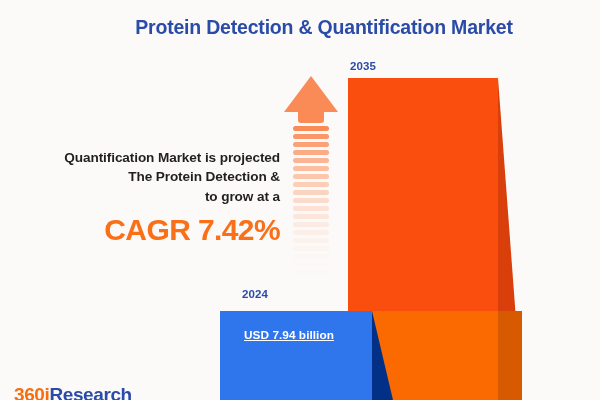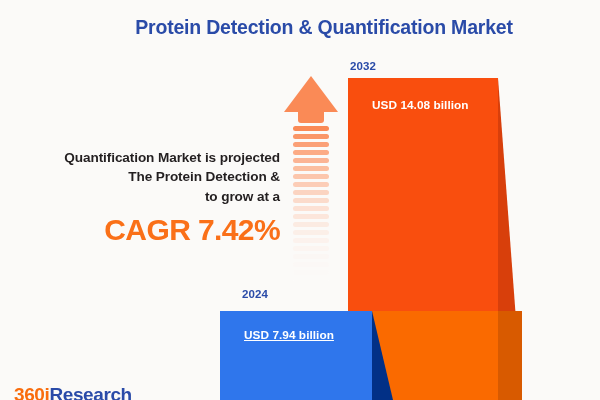--- a/index.html
+++ b/index.html
@@ -262,23 +262,22 @@
   </div>
 
   <div class="base-band"></div>
   <div class="base-band-side"></div>
 
   <div class="bar" id="bar-2024">
     <div class="bar-face"></div>
     <div class="bar-side"></div>
   </div>
 
-  <div class="year-label" id="year-2032">2032</div>
+  <div class="year-label" id="year-2032">2035</div>
   <div class="year-label" id="year-2024">2024</div>
 
-  <div class="value-label" id="value-2032">USD 14.08 billion</div>
   <div class="value-label" id="value-2024">USD 7.94 billion</div>
 
   <div class="logo">
     <span class="logo-360">360</span><span class="logo-i">i</span><span class="logo-research">Research</span>
   </div>
 
 </div>
 
 </body></html>

